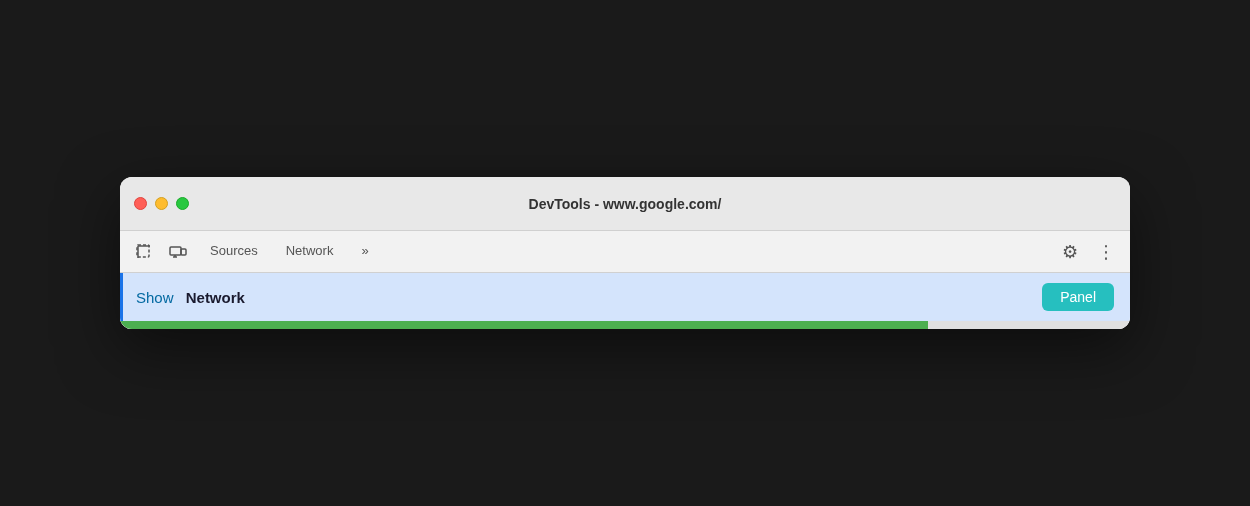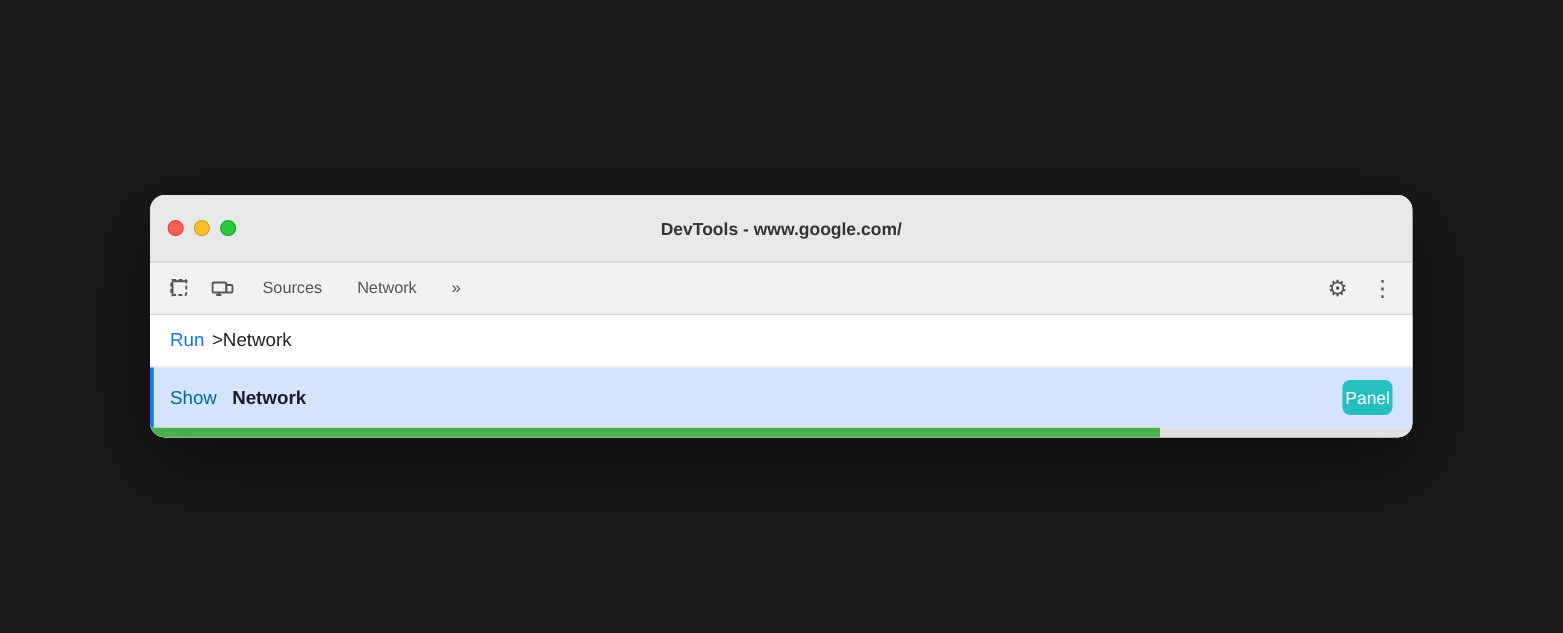--- a/index.html
+++ b/index.html
@@ -187,21 +187,21 @@
       bottom: 0;
       width: 3px;
       background: #1a73e8;
     }
 
     .panel-button {
       background: #26bfbf;
       color: white;
       border: none;
       border-radius: 6px;
-      padding: 6px 2px;
+      padding: 6px 18px;
       font-size: 14px;
       font-weight: 500;
       cursor: pointer;
     }
 
     .suggestion-container {
       position: relative;
     }
 
     .bottom-bar {
@@ -269,24 +269,20 @@
         <span>⚙</span>
       </div>
       <div class="toolbar-btn">
         <span>⋮</span>
       </div>
     </div>
   </div>
 
   <div class="content">
 
-    <div class="command-bar">
-      <span class="run-label">Run</span>
-      <input class="command-input" type="text" value="&gt;Network" style="">
-    </div>
 
     <div class="suggestion-container">
       <div class="suggestion-row">
         <div class="highlight-bar"></div>
         <div class="suggestion-left">
           <span class="show-text">Show</span>
           &nbsp;
           <strong class="bold-text">Network</strong>
         </div>
         <button class="panel-button">Panel</button>

